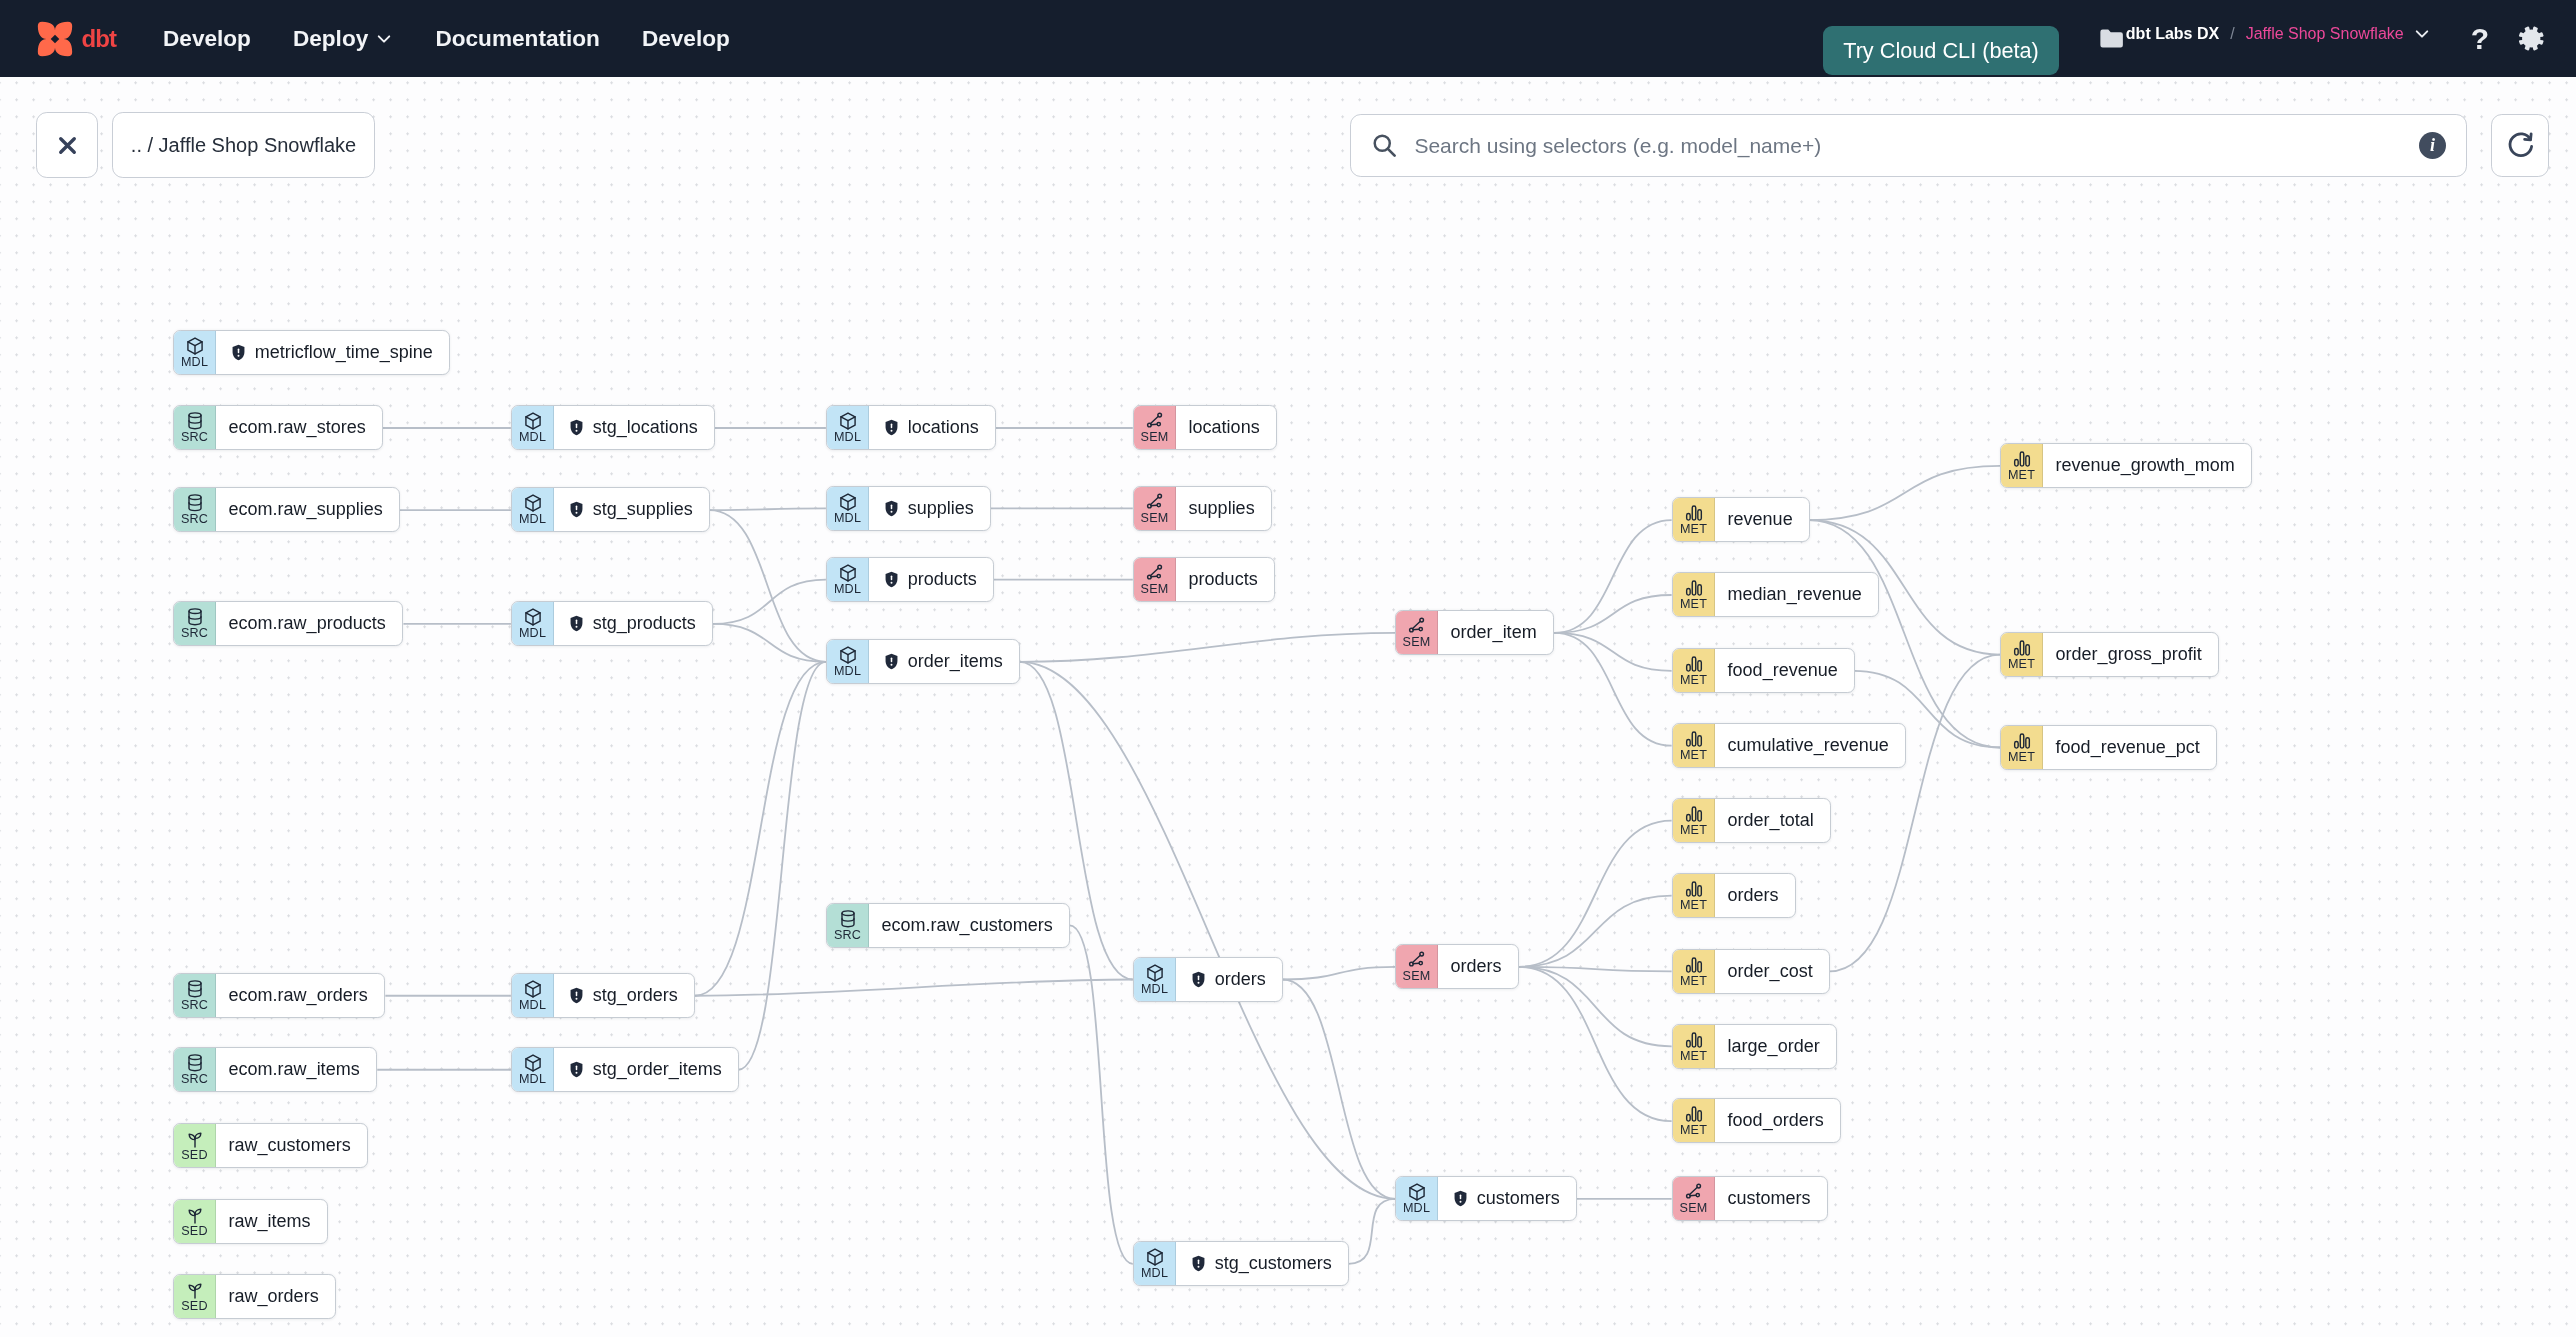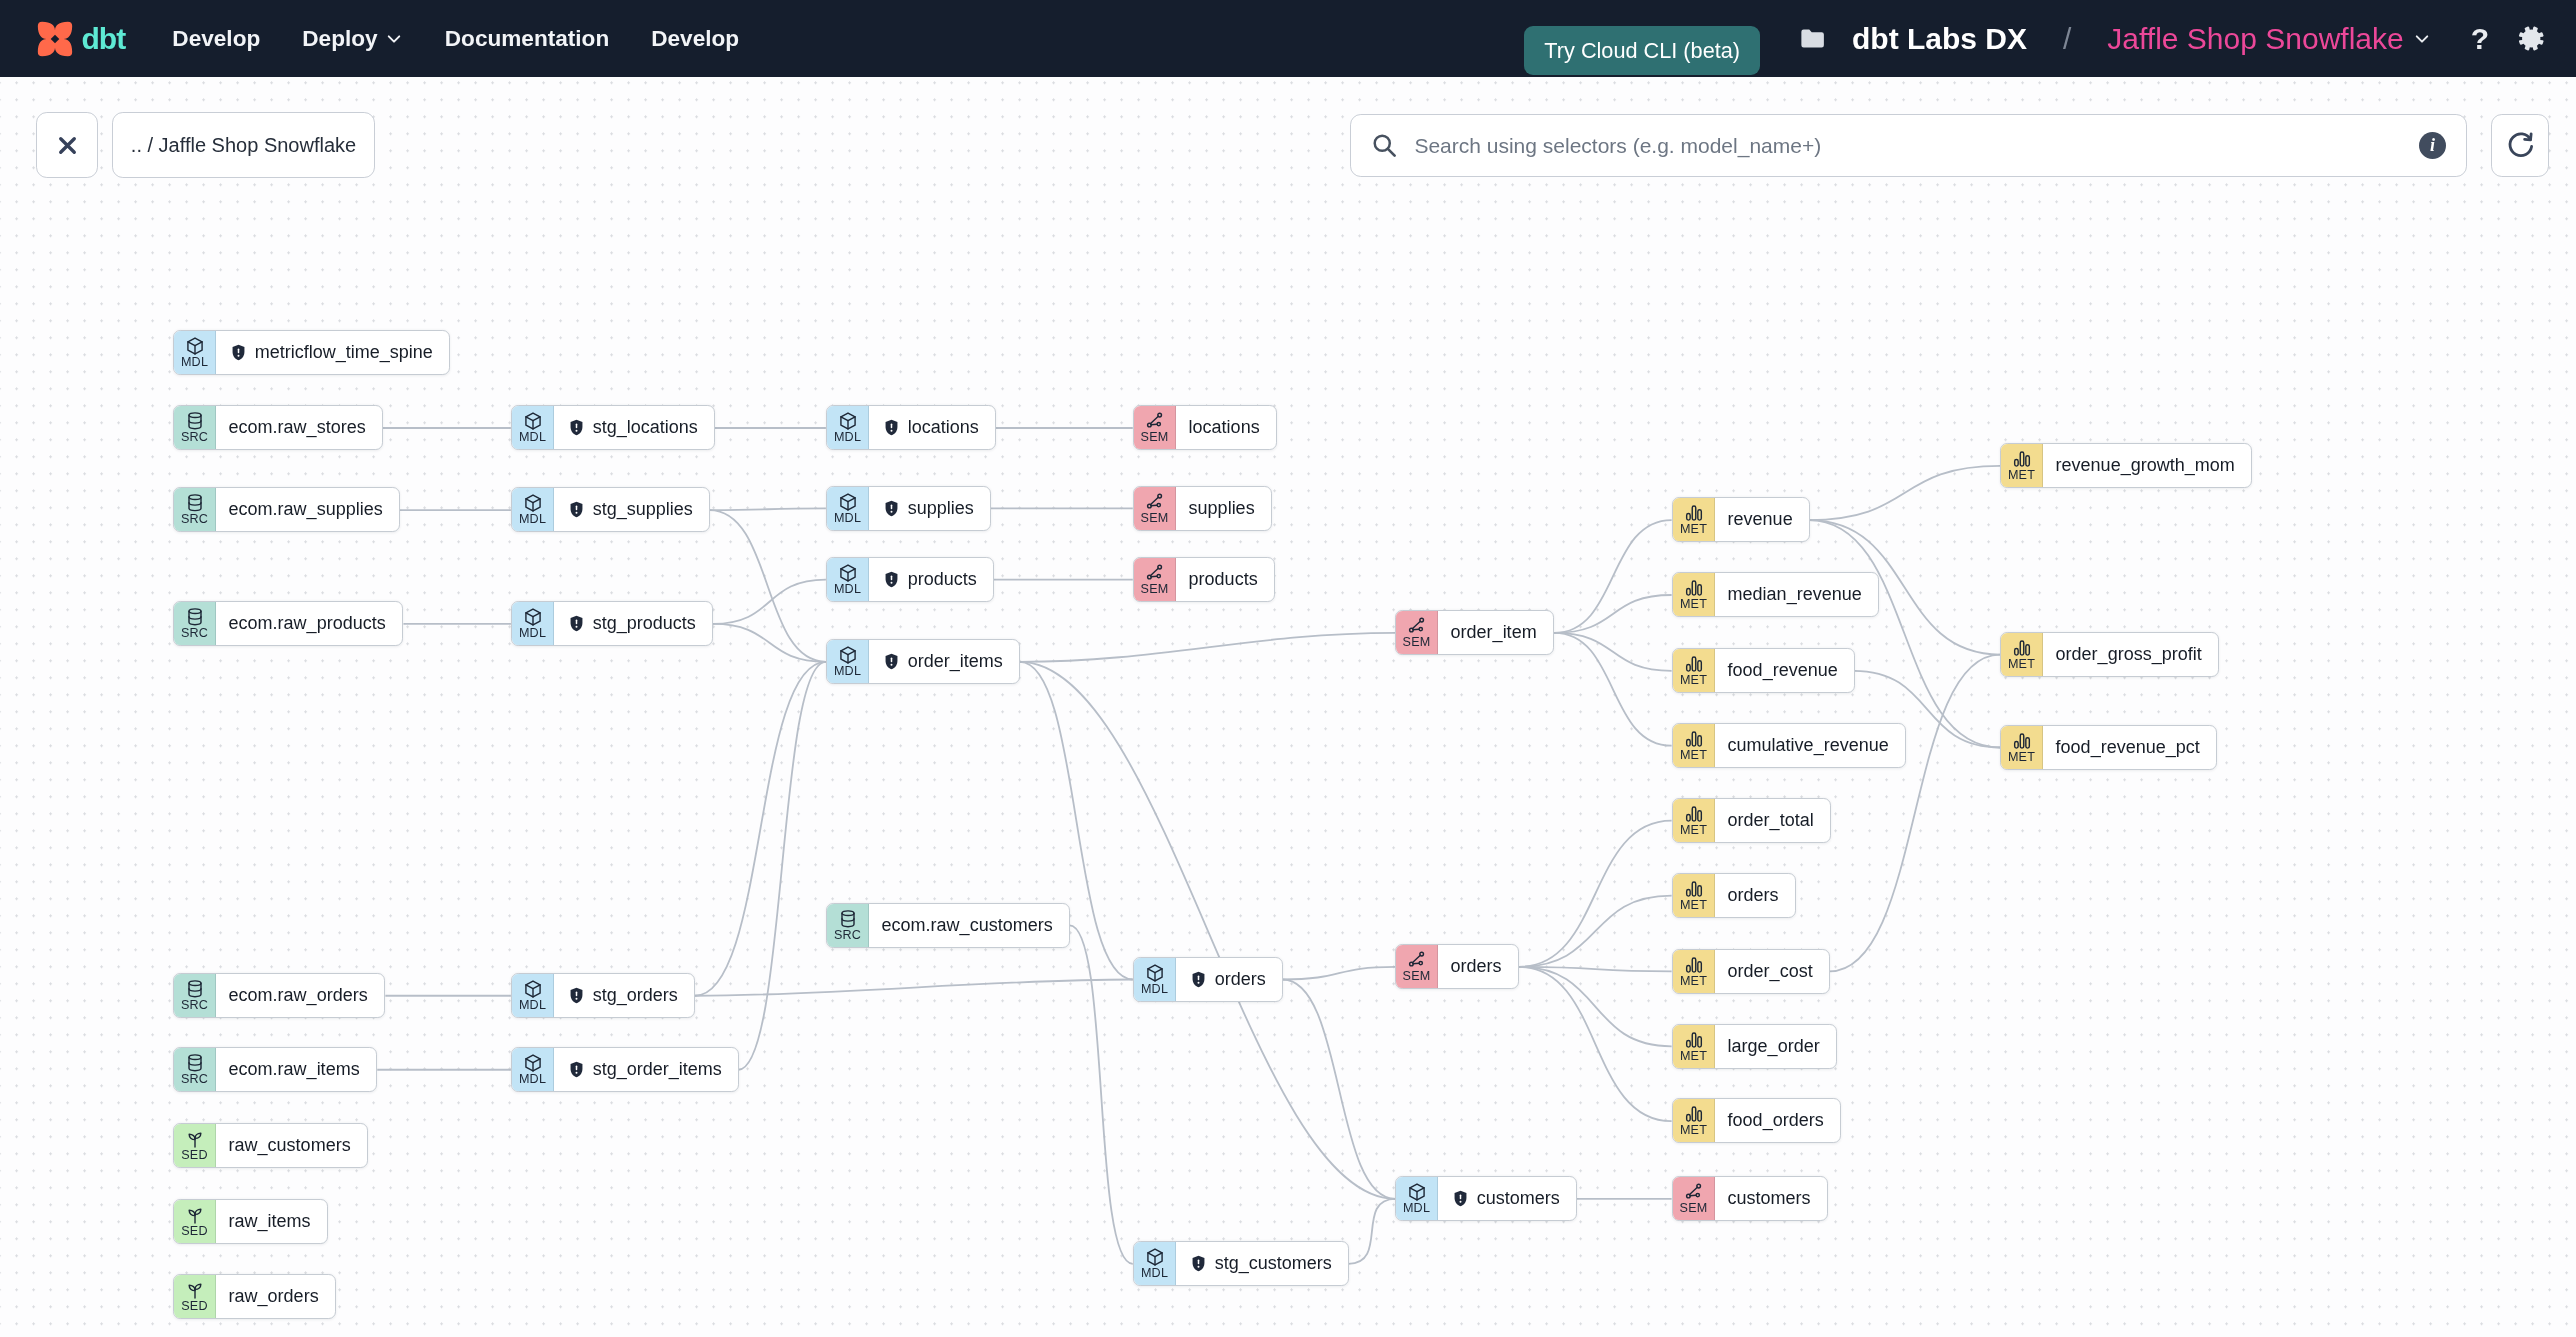--- a/index.html
+++ b/index.html
@@ -27,27 +27,27 @@
   .tile .code{font-size:12.6px;line-height:13.5px;color:var(--ink);letter-spacing:0.2px;}
   .nlabel{display:flex;align-items:center;gap:7.2px;padding:0 16.2px 0 12.6px;
     font-size:18px;color:#171d27;white-space:nowrap;}
   .nlabel .ic{width:19px;height:19px;flex:none;}
   .edge-path{fill:none;stroke:var(--edge);stroke-width:2;}
 
   
   #navbar{position:absolute;top:0;left:0;right:0;height:77px;background:var(--navbar-bg);
     display:flex;align-items:center;z-index:30;color:#f0f3f6;}
   .logo{display:flex;align-items:center;margin-left:34px;margin-right:47px;gap:5.4px;}
-  .logo-word{font-size:30px;font-weight:700;color:#5eead4;letter-spacing:-0.9px;text-align:center;}
+  .logo-word{font-size:24px;font-weight:700;color:#ef4444;letter-spacing:-0.9px;text-align:center;}
   .nav-item{font-size:22.6px;font-weight:700;color:#f2f4f7;margin-right:42px;display:flex;
     align-items:center;gap:7.2px;cursor:pointer;}
   .spacer{flex:1;}
   .try-btn{background:#2f7072;color:#fff;font-size:21.7px;border:none;border-radius:9px;
     padding:11.7px 20px;margin-right:38px;cursor:pointer;font-family:inherit;margin-top:24px;}
-  .acct{display:flex;align-items:center;gap:27px;font-size:30px;}
+  .acct{display:flex;align-items:flex-start;gap:2px;font-size:16px;}
   .acct-name{font-weight:700;color:#fff;}
   .crumb-sep{color:#7d8694;margin:0 9px;}
   .proj{display:flex;align-items:center;gap:9px;color:#ec4899;cursor:pointer;}
   .help{font-size:30px;font-weight:700;color:#e9ecf0;margin-left:40px;cursor:pointer;}
   .gearwrap{margin-left:27px;margin-right:29px;cursor:pointer;display:flex;align-items:center;}
 
   
   .tool{position:absolute;background:#fff;border:1.4px solid #c9ced6;border-radius:10.8px;
     z-index:20;display:flex;align-items:center;}
   #close-btn{left:36px;top:112px;width:62px;height:66px;justify-content:center;cursor:pointer;}

